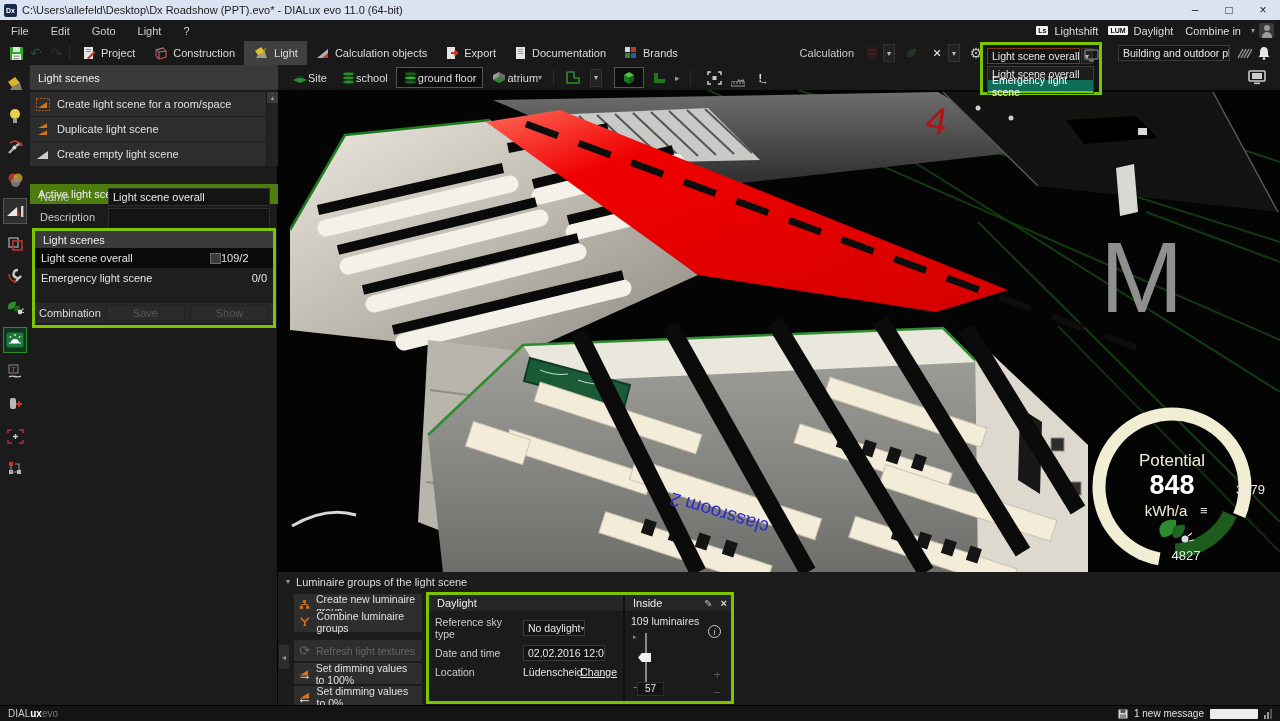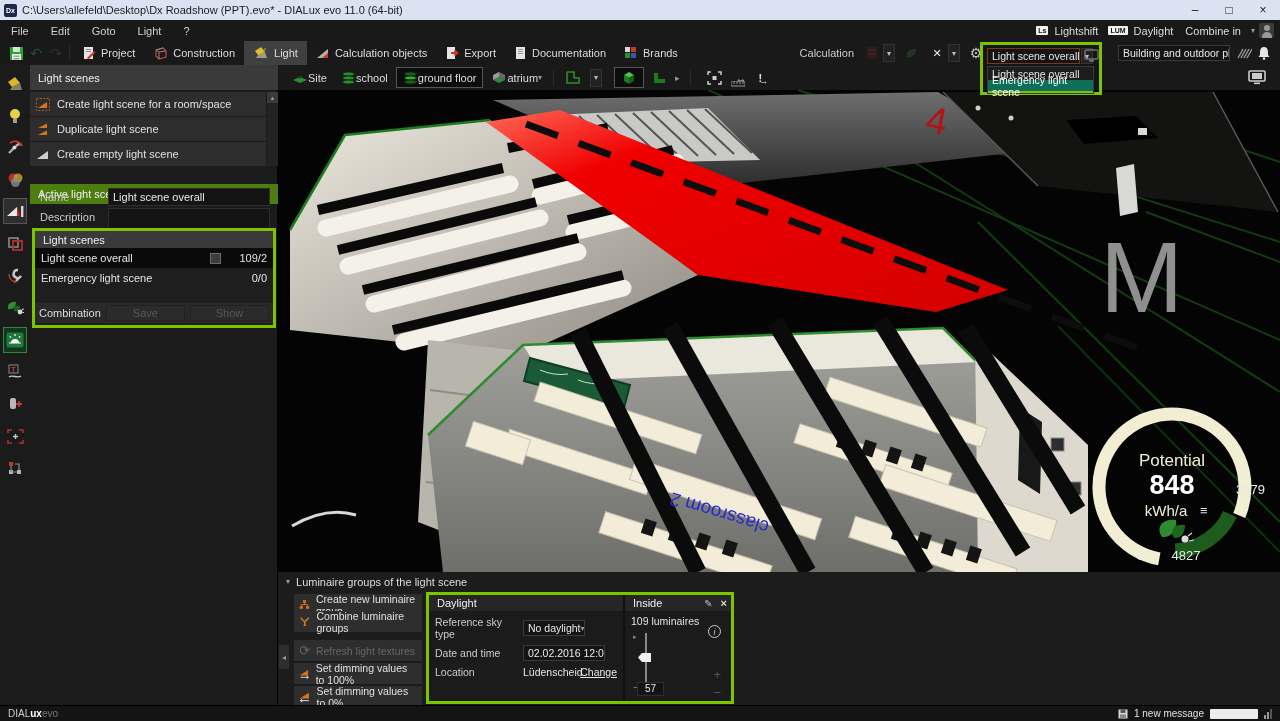--- a/index.html
+++ b/index.html
@@ -464,21 +464,21 @@
   <div class="r fieldlbl" style="left:40px;top:211px">Description</div>
   <textarea class="r input" style="left: 108px; top: 208px; width: 162px; height: 36px; resize: none;" value=""></textarea>
 
   <div class="r hl" style="left:32px;top:228px;width:244px;height:100px;background:#1e1e1e">
     <div class="phead" style="height:17px;background:#3a3a3a">
       <span>Light scenes</span>
     </div>
     <div class="scenerow" style="background:#0a0a0a">
       <span>Light scene overall</span>
       <span class="cbx" style="margin-left:auto"></span>
-      <span style="width:46px;text-align:right">109/2</span>
+      <span style="width:46px;">109/2</span>
     </div>
     <div class="scenerow">
       <span>Emergency light scene</span>
       <span style="margin-left:auto">0/0</span>
     </div>
     <div class="row" style="position:absolute;bottom:2px;left:0;right:0;height:20px;background:#292929;padding:0 4px;gap:5px">
       <span style="margin-left:auto;color:#ddd">Combination</span>
       <span class="combibtn">Save</span>
       <span class="combibtn">Show</span>
     </div>

